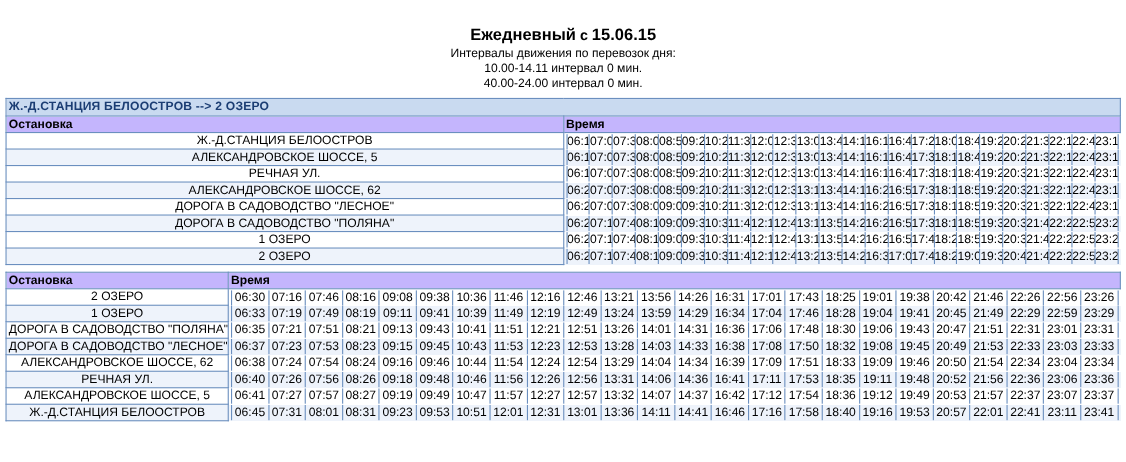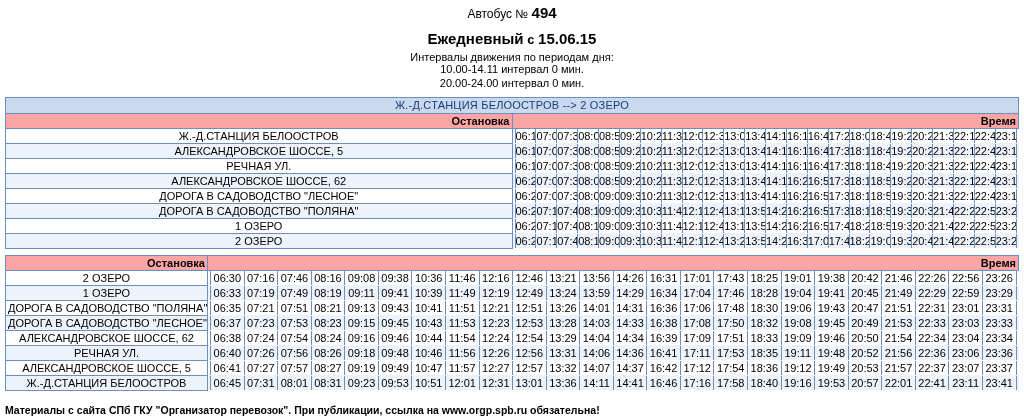--- a/index.html
+++ b/index.html
@@ -14,21 +14,21 @@
   .page{width:1024px;height:420px;position:relative;}
 
   
   .header{
     text-align:center;
     padding-top:4px;
     line-height:1.15;
   }
   .hdr-line1{font-size:12px;}
   .hdr-line1 b{font-size:15px;}
-  .hdr-line2{font-size:15px;font-weight:bold;margin-top:8px;}
+  .hdr-line2{font-size:15px;font-weight:bold;margin-top:19px;}
   .hdr-line2 .small{font-size:13px;font-weight:bold;}
   .hdr-line3{font-size:11px;margin-top:3px;}
   .hdr-interval{font-size:11px;line-height:1.25;}
 
   
   .tbl{
     border-collapse:collapse;
     width:1014px;
     margin:0 5px;
     table-layout:fixed;
@@ -38,30 +38,30 @@
     padding:0 2px;
     font-size:11px;
     white-space:nowrap;
     overflow:hidden;
     height:14px;
     line-height:14px;
   }
   .dir-row td{
     background:#c9daf0;
     color:#1b3d73;
-    text-align:center;
-    font-weight:normal;
+    text-align:left;
+    font-weight:bold;
     font-size:11px;
     letter-spacing:.2px;
     height:15px;
     line-height:15px;
   }
   .head-row td{
-    background:#fca5a5;
-    text-align:right;
+    background:#c4b5fd;
+    text-align:left;
     font-weight:bold;
   }
   .stop-cell{
     text-align:center;
     width:197px;
     padding-left:3px;
   }
   .times-cell{
     padding:0;
     border:none !important;
@@ -94,29 +94,26 @@
     font-weight:bold;
     color:#000;
   }
 </style>
 </head>
 <body>
 
 <div class="page">
 
   <div class="header">
-    <div class="hdr-line1">
-      <span>Автобус № </span><b>494</b>
-    </div>
     <div class="hdr-line2">
       <span>Ежедневный</span><span class="small"> с </span><span>15.06.15</span>
     </div>
-    <div class="hdr-line3">Интервалы движения по периодам дня:</div>
+    <div class="hdr-line3">Интервалы движения по перевозок дня:</div>
     <div class="hdr-interval">10.00-14.11  интервал 0 мин.</div>
-    <div class="hdr-interval">20.00-24.00  интервал 0 мин.</div>
+    <div class="hdr-interval">40.00-24.00  интервал 0 мин.</div>
   </div>
 
   <div class="spacer"></div>
 
   <table class="tbl" id="dir0">
       <tbody>
         <tr class="dir-row">
           <td colspan="2">Ж.-Д.СТАНЦИЯ БЕЛООСТРОВ --&gt; 2 ОЗЕРО</td>
         </tr>
         <tr class="head-row">
@@ -688,14 +685,13 @@
                   <td>23:11</td>
                   <td>23:41</td>
                 </tr>
               </tbody>
             </table>
           </td>
         </tr>
       </tbody>
     </table>
 
-  <div class="footer">Материалы с сайта СПб ГКУ "Организатор перевозок". При публикации, ссылка на www.orgp.spb.ru обязательна!</div>
 </div>
 
 </body></html>

